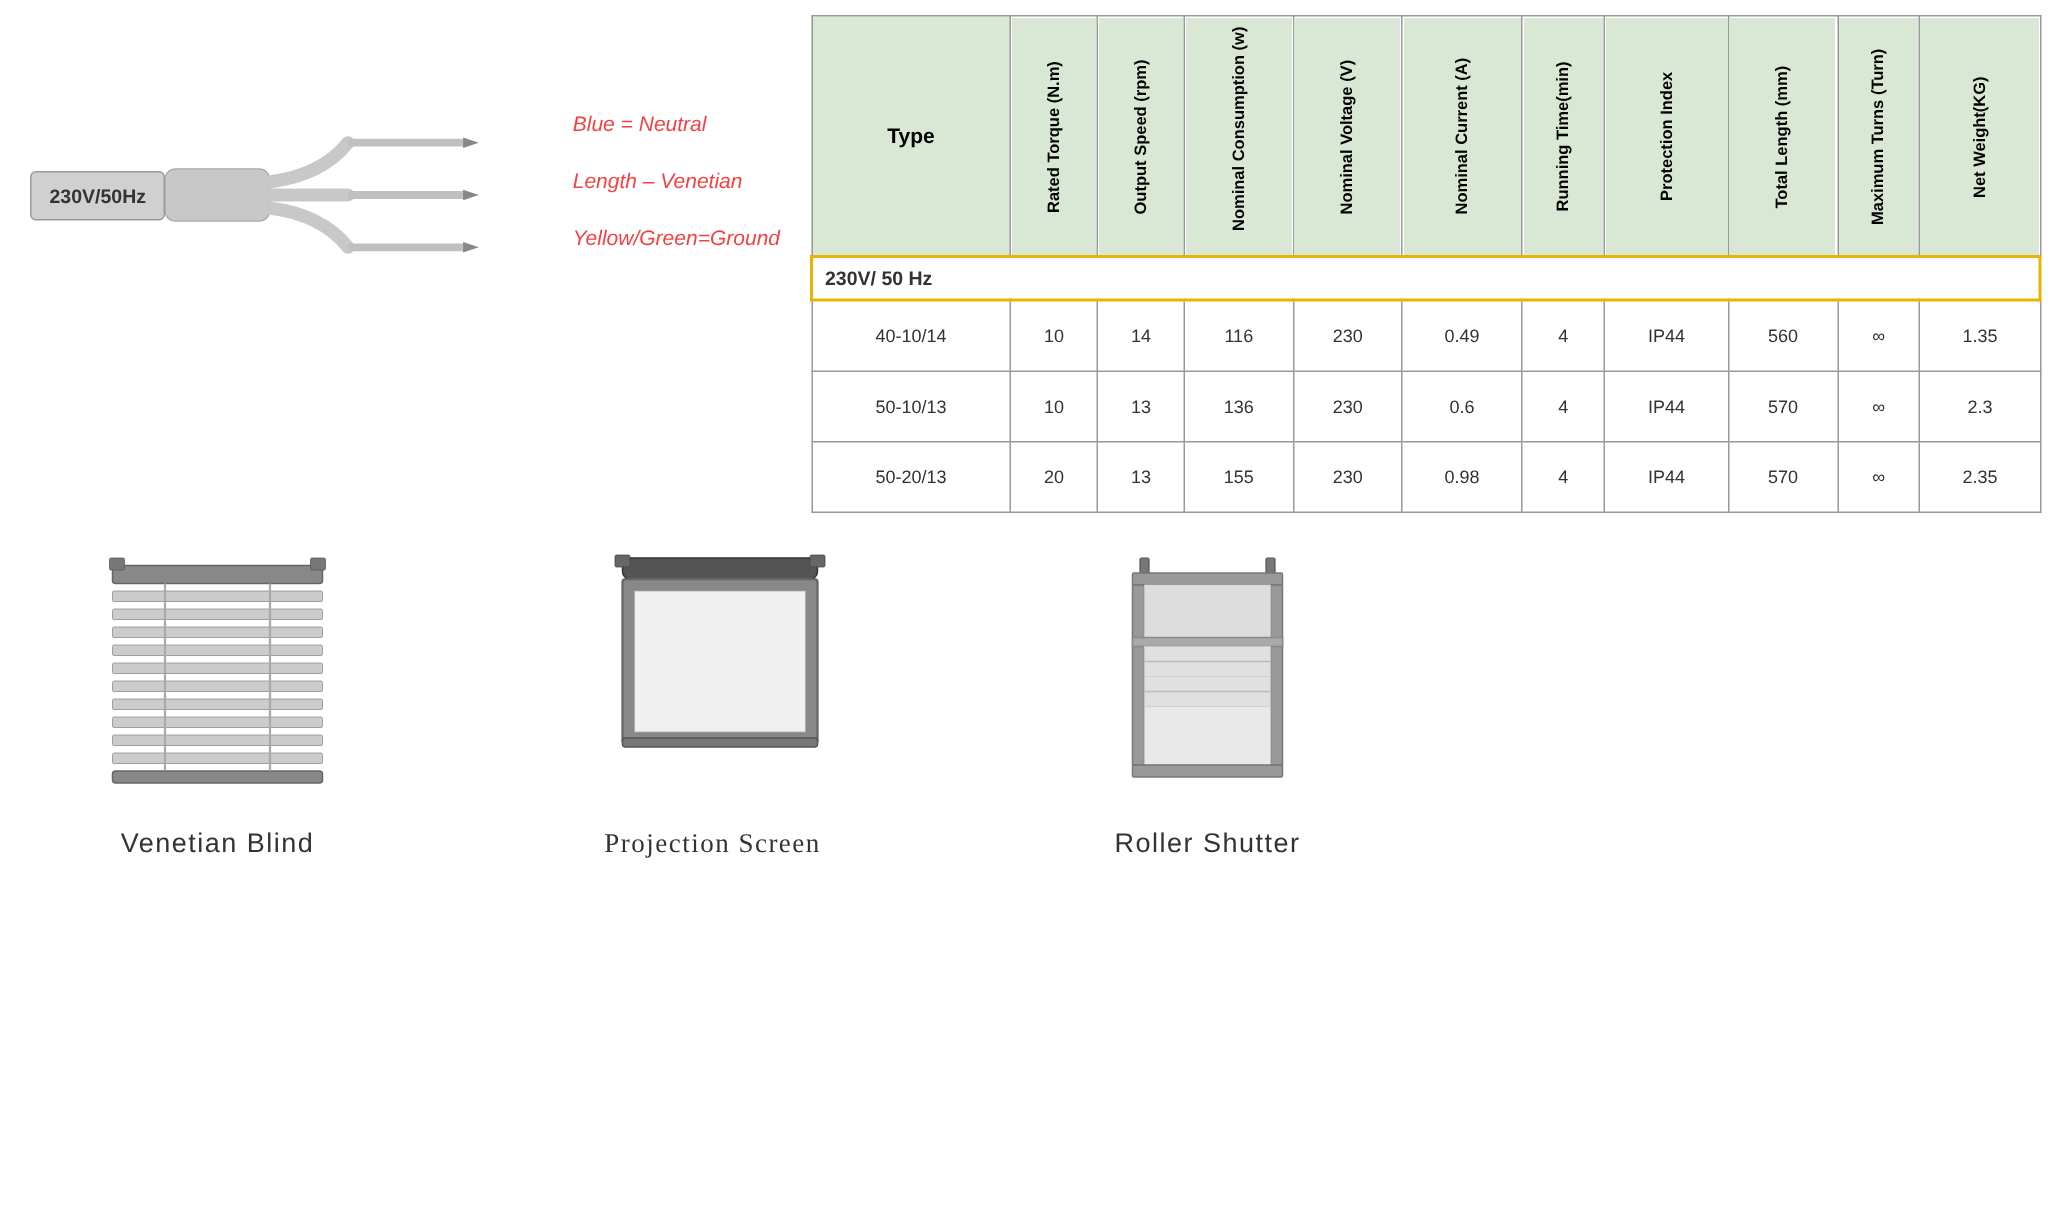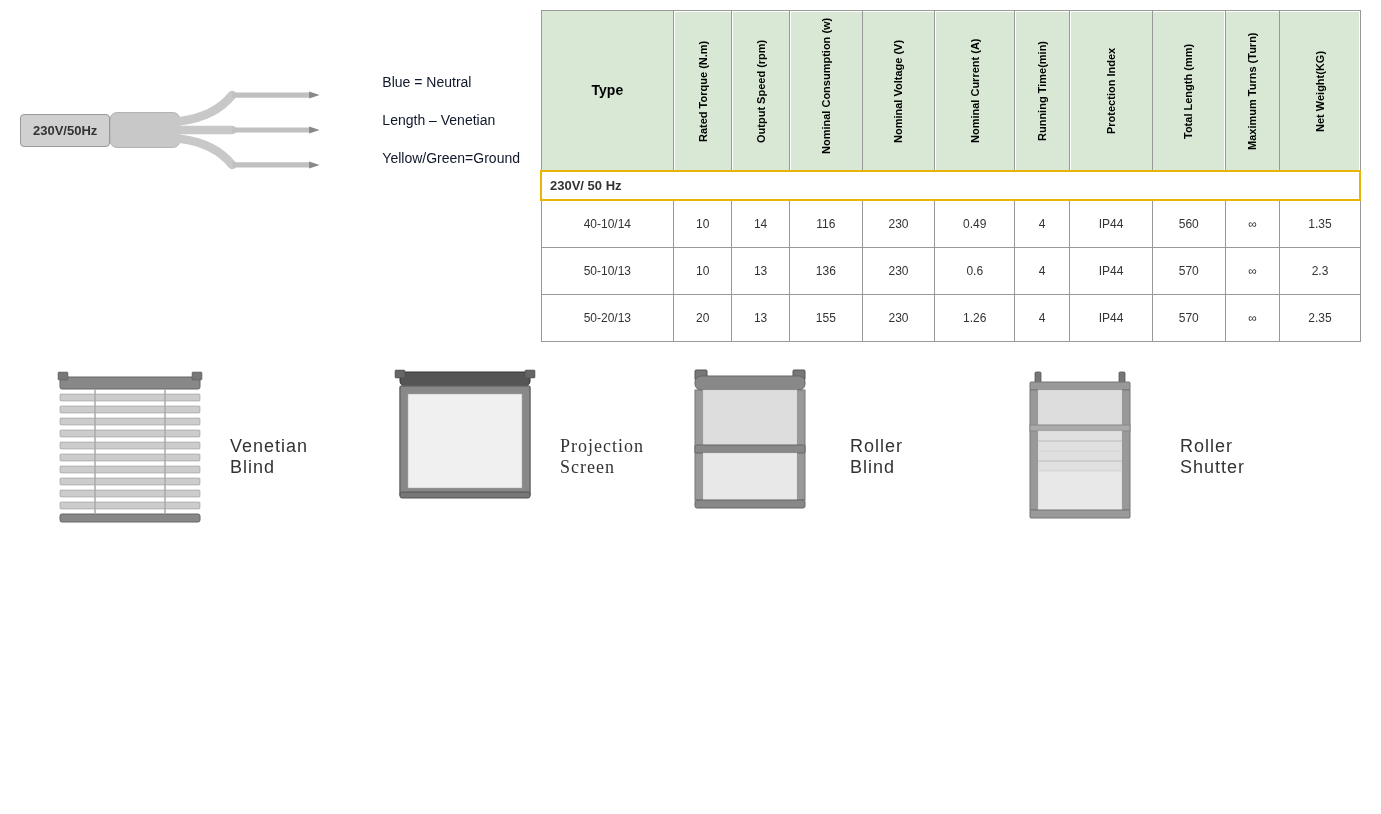--- a/index.html
+++ b/index.html
@@ -42,24 +42,25 @@
       width: 320px;
       height: 140px;
     }
 
     .wire-labels {
       margin-left: 10px;
     }
 
     .wire-label-item {
       font-size: 14px;
-      color: #0f172a;
+      color: #ef4444;
       margin-bottom: 22px;
       display: flex;
       align-items: center;
+      font-style: italic;
     }
 
     
     .right-panel {
       flex: 1;
     }
 
     .specs-table {
       border-collapse: collapse;
       width: 100%;
@@ -109,21 +110,21 @@
     
     .bottom-section {
       display: flex;
       flex-wrap: wrap;
       padding: 10px 30px;
       gap: 20px;
     }
 
     .product-item {
       display: flex;
-      flex-direction: row;
+      flex-direction: column;
       align-items: center;
       width: 230px;
     }
 
     .product-label {
       font-size: 18px;
       color: #333;
       margin-top: 10px;
       letter-spacing: 1px;
     }
@@ -230,21 +231,21 @@
           <td>570</td>
           <td>∞</td>
           <td>2.3</td>
         </tr>
         <tr>
           <td>50-20/13</td>
           <td>20</td>
           <td>13</td>
           <td>155</td>
           <td>230</td>
-          <td>1.26</td>
+          <td>0.98</td>
           <td>4</td>
           <td>IP44</td>
           <td>570</td>
           <td>∞</td>
           <td>2.35</td>
         </tr>
       </tbody>
     </table>
   </div>
 </div>
@@ -293,44 +294,20 @@
         <rect x="35" y="8" width="10" height="8" rx="1" fill="#666" stroke="#444" stroke-width="0.5"></rect>
 
         <rect x="165" y="8" width="10" height="8" rx="1" fill="#666" stroke="#444" stroke-width="0.5"></rect>
 
         <rect x="40" y="130" width="130" height="6" rx="2" fill="#777" stroke="#555" stroke-width="1"></rect>
       </svg>
     </div>
     <div class="product-label">Projection  Screen</div>
   </div>
 
-  <div class="product-item" style="margin-left: 40px;">
-    <div class="illustration-area">
-      <svg viewBox="0 0 200 180" width="200" height="180">
-
-        <rect x="45" y="8" width="12" height="10" rx="1" fill="#777" stroke="#555" stroke-width="1"></rect>
-
-        <rect x="143" y="8" width="12" height="10" rx="1" fill="#777" stroke="#555" stroke-width="1"></rect>
-
-        <rect x="45" y="14" width="110" height="14" rx="6" fill="#888" stroke="#666" stroke-width="1"></rect>
-
-        <rect x="45" y="28" width="8" height="110" fill="#999" stroke="#777" stroke-width="1"></rect>
-        <rect x="147" y="28" width="8" height="110" fill="#999" stroke="#777" stroke-width="1"></rect>
-
-        <rect x="53" y="28" width="94" height="55" fill="#ddd" stroke="#ccc" stroke-width="0.5"></rect>
-
-        <rect x="45" y="83" width="110" height="8" rx="1" fill="#888" stroke="#666" stroke-width="1"></rect>
-
-        <rect x="53" y="91" width="94" height="47" fill="#e8e8e8" stroke="#ccc" stroke-width="0.5"></rect>
-
-        <rect x="45" y="138" width="110" height="8" rx="2" fill="#888" stroke="#666" stroke-width="1"></rect>
-      </svg>
-    </div>
-    <div class="product-label">Roller  Blind</div>
-  </div>
 
   <div class="product-item" style="margin-left: 80px;">
     <div class="illustration-area">
       <svg viewBox="0 0 200 180" width="200" height="180">
 
         <rect x="55" y="10" width="6" height="12" rx="1" fill="#777" stroke="#555" stroke-width="0.8"></rect>
         <rect x="139" y="10" width="6" height="12" rx="1" fill="#777" stroke="#555" stroke-width="0.8"></rect>
 
         <rect x="50" y="20" width="100" height="8" rx="1" fill="#999" stroke="#777" stroke-width="1"></rect>
 

